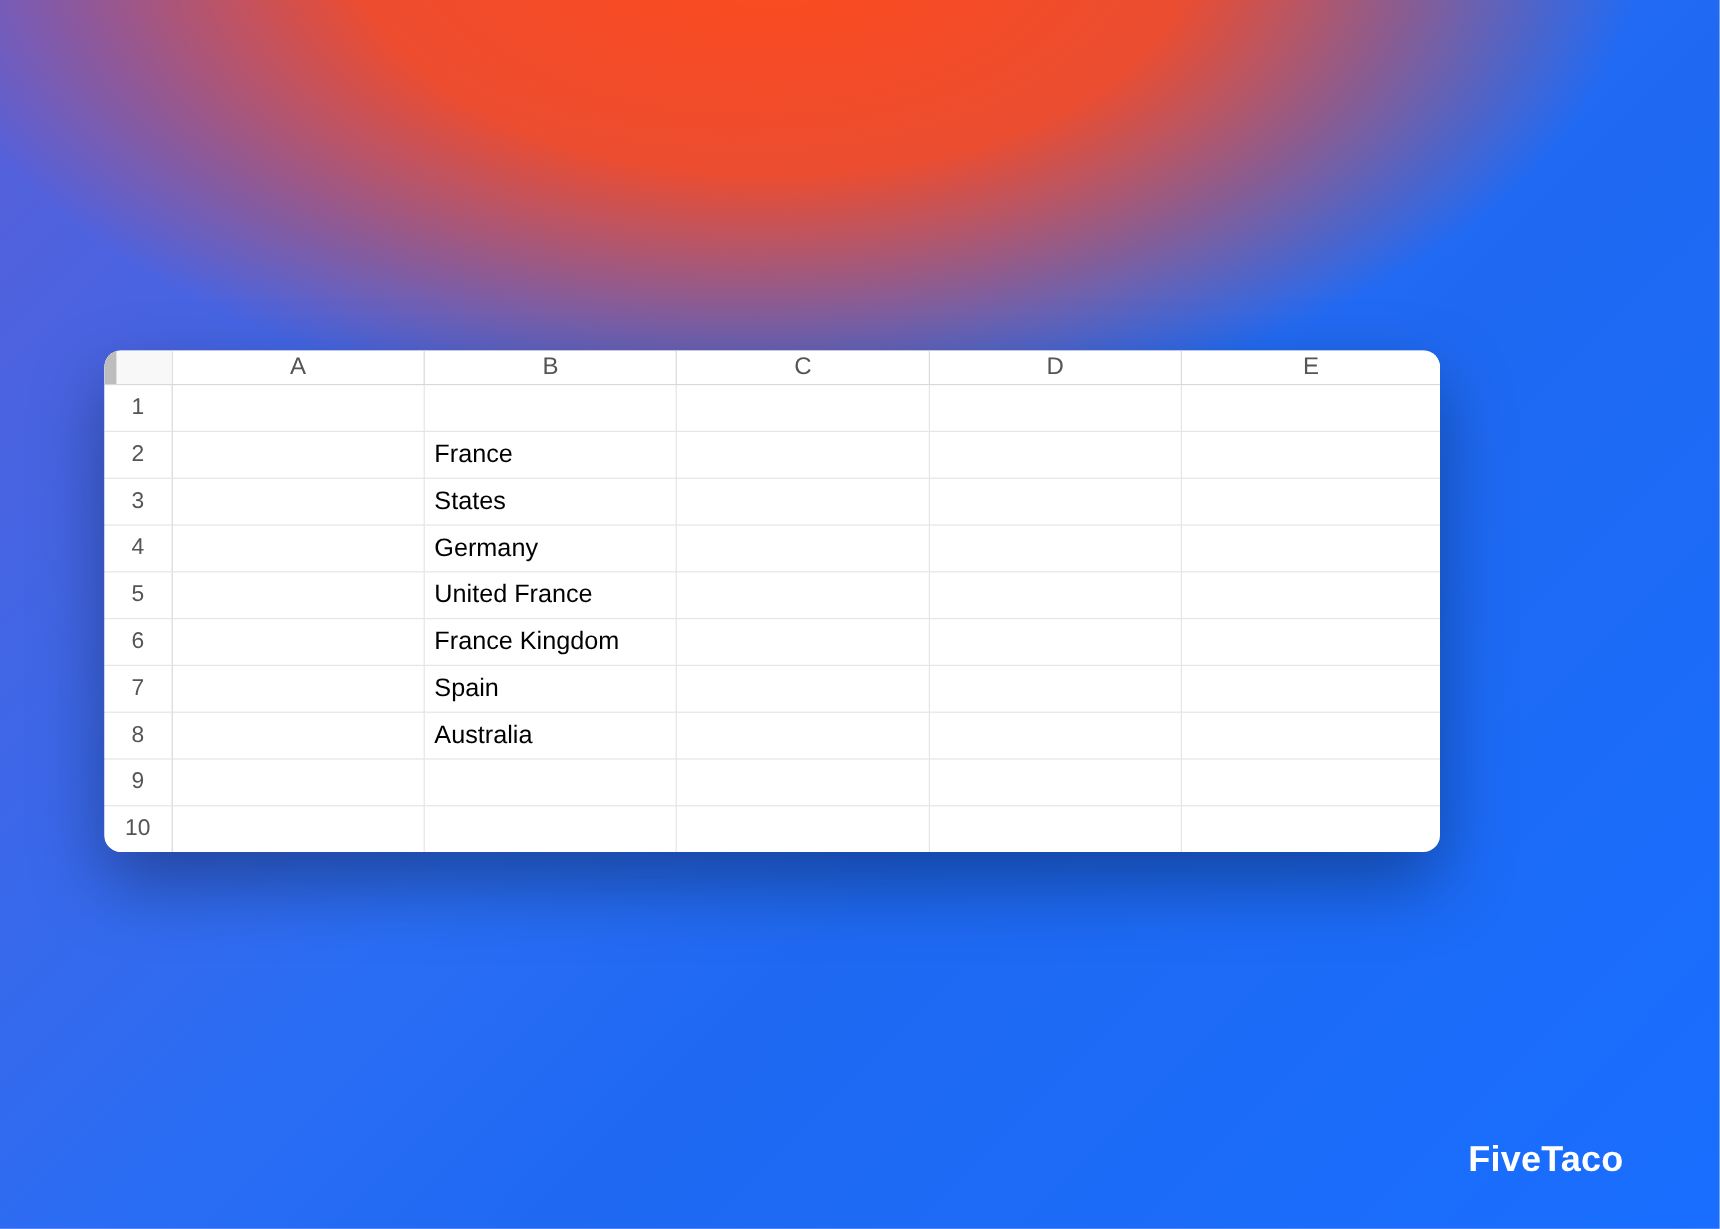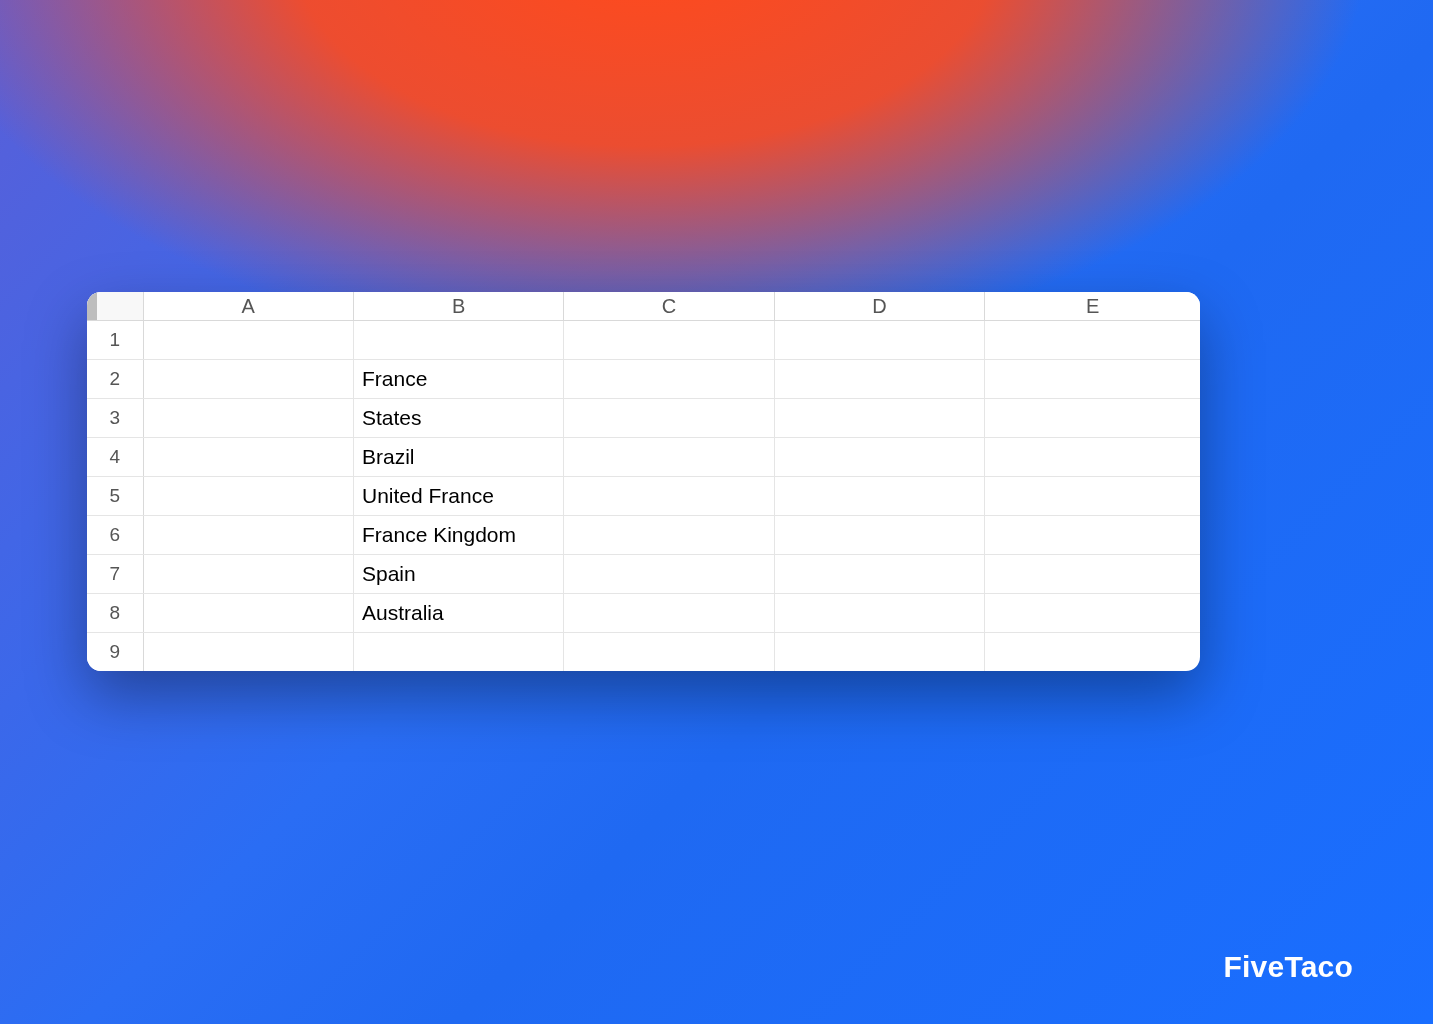--- a/index.html
+++ b/index.html
@@ -129,21 +129,21 @@
       <td class="rnum">3</td>
       <td></td>
       <td>States</td>
       <td></td>
       <td></td>
       <td></td>
     </tr>
     <tr class="datarow">
       <td class="rnum">4</td>
       <td></td>
-      <td>Brazil</td>
+      <td>Germany</td>
       <td></td>
       <td></td>
       <td></td>
     </tr>
     <tr class="datarow">
       <td class="rnum">5</td>
       <td></td>
       <td>United France</td>
       <td></td>
       <td></td>
@@ -174,17 +174,25 @@
       <td></td>
     </tr>
     <tr class="datarow">
       <td class="rnum">9</td>
       <td></td>
       <td></td>
       <td></td>
       <td></td>
       <td></td>
     </tr>
+    <tr class="datarow">
+      <td class="rnum">10</td>
+      <td></td>
+      <td></td>
+      <td></td>
+      <td></td>
+      <td></td>
+    </tr>
   </tbody>
     </table>
 </div>
 
 <div class="brand">FiveTaco</div>
 
 </body></html>

